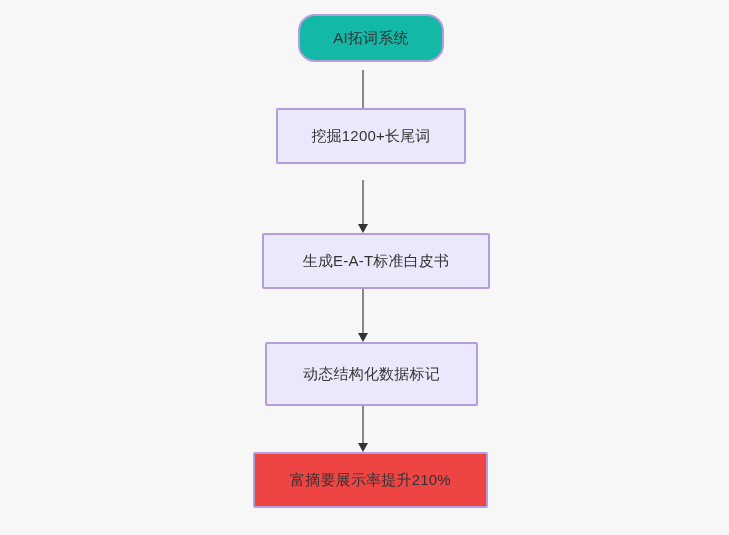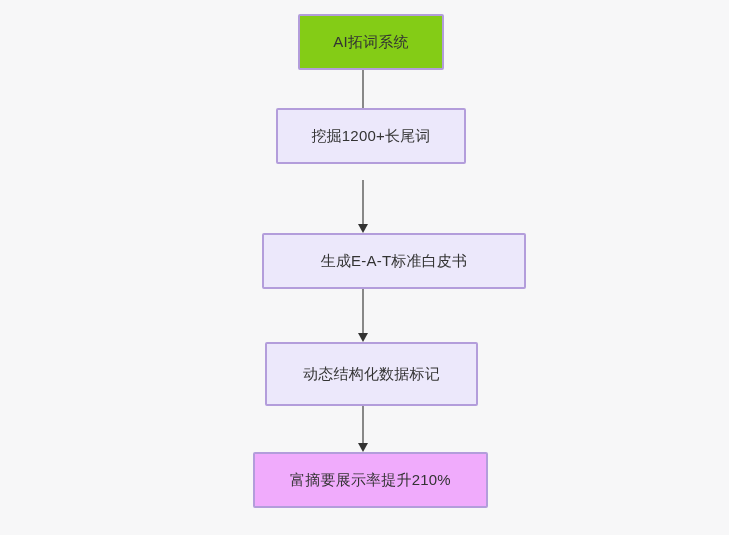--- a/index.html
+++ b/index.html
@@ -73,29 +73,29 @@
   </div>
   <div class="edge" id="edge-2" style="left: 354px; top: 289px; height: 53px;">
     <div class="edge-line" style="background: rgb(136, 136, 136);"></div>
     <div class="edge-arrow" style="border-top-color: rgb(51, 51, 51);"></div>
   </div>
   <div class="edge" id="edge-3" style="left: 354px; top: 397px; height: 55px;">
     <div class="edge-line" style="background: rgb(136, 136, 136);"></div>
     <div class="edge-arrow" style="border-top-color: rgb(51, 51, 51);"></div>
   </div>
 
-  <div class="node" id="node-0" style="left: 298px; top: 14px; width: 146px; height: 56px; background: #84cc16; border-color: rgb(179, 157, 219); color: rgb(51, 51, 51);">
+  <div class="node" id="node-0" style="left: 298px; top: 14px; width: 146px; height: 48px; background: #14b8a6; border-color: rgb(179, 157, 219); color: rgb(51, 51, 51); border-radius: 17px;">
     <span class="node-label">AI拓词系统</span>
   </div>
   <div class="node" id="node-1" style="left: 276px; top: 108px; width: 190px; height: 56px; background: rgb(236, 232, 251); border-color: rgb(179, 157, 219); color: rgb(51, 51, 51);">
     <span class="node-label">挖掘1200+长尾词</span>
   </div>
-  <div class="node" id="node-2" style="left: 262px; top: 233px; width: 264px; height: 56px; background: rgb(236, 232, 251); border-color: rgb(179, 157, 219); color: rgb(51, 51, 51);">
+  <div class="node" id="node-2" style="left: 262px; top: 233px; width: 228px; height: 56px; background: rgb(236, 232, 251); border-color: rgb(179, 157, 219); color: rgb(51, 51, 51);">
     <span class="node-label">生成E-A-T标准白皮书</span>
   </div>
   <div class="node" id="node-3" style="left: 265px; top: 342px; width: 213px; height: 64px; background: rgb(236, 232, 251); border-color: rgb(179, 157, 219); color: rgb(51, 51, 51);">
     <span class="node-label">动态结构化数据标记</span>
   </div>
-  <div class="node" id="node-4" style="left: 253px; top: 452px; width: 235px; height: 56px; background: #f0abfc; border-color: rgb(179, 157, 219); color: rgb(51, 51, 51);">
+  <div class="node" id="node-4" style="left: 253px; top: 452px; width: 235px; height: 56px; background: #ef4444; border-color: rgb(179, 157, 219); color: rgb(51, 51, 51);">
     <span class="node-label">富摘要展示率提升210%</span>
   </div>
 
 </div>
 
 </body></html>

